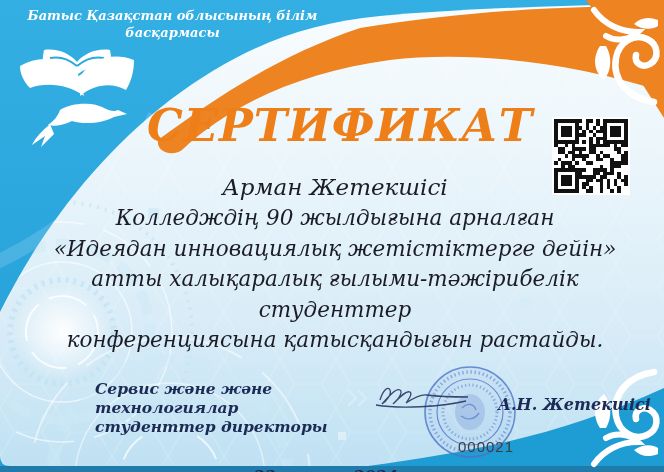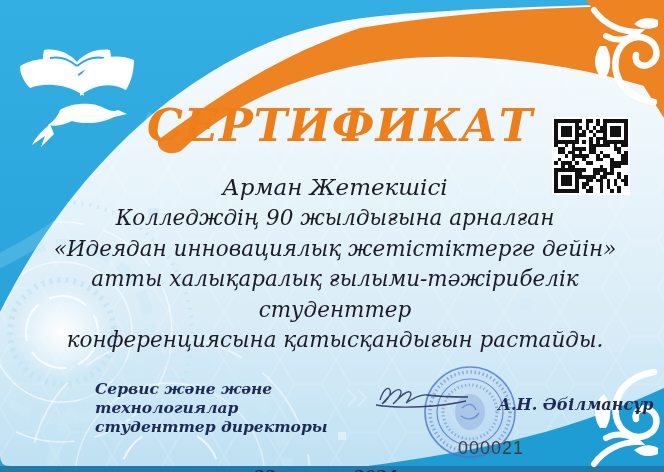--- a/index.html
+++ b/index.html
@@ -17,21 +17,21 @@
   .superv{font-size:23px;line-height:33px;}
   .bline{font-size:21.5px;line-height:30.5px;}
   .dirblock{left:95px;top:379px;width:280px;color:#1C2B55;font-weight:bold;
             font-style:italic;font-size:15.5px;line-height:19px;z-index:3;}
   .dirname{left:498px;top:395px;width:160px;color:#1C2B55;font-weight:bold;
            font-style:italic;font-size:16px;z-index:3;}
   .dateblock{left:240px;top:434px;width:220px;text-align:center;color:#1C2B55;
              font-weight:bold;font-style:italic;font-size:16px;line-height:17px;
              white-space:pre;z-index:3;}
   .serial{left:458px;top:438px;color:#3d3d3d;font-family:"Liberation Sans",sans-serif;
-          font-size:18px;letter-spacing:1px;z-index:3;font-style:normal;}
+          font-size:15px;letter-spacing:1px;z-index:3;font-style:normal;}
   #qr{left:552px;top:117px;width:76px;height:76px;background:#fff;padding:1px;z-index:3;}
   #qr .m{position:absolute;background:#111;}
 </style>
 </head>
 <body>
 
 <div id="stage">
 
   <svg class="abs" style="left:0;top:0;z-index:1" width="664" height="472" viewBox="0 0 664 472">
     <defs>
@@ -130,20 +130,21 @@
     <g fill="none" stroke="#2a3560" stroke-width="1.3" opacity="0.9">
       <path d="M 380 400 C 383 390 388 386 390 390 C 392 394 386 402 382 404
                C 389 396 396 388 400 390 C 404 392 396 402 393 404
                C 399 398 406 390 410 392 C 413 394 408 400 406 403
                C 412 399 420 394 427 395 C 441 397 456 397 468 397"></path>
       <path d="M 376 405 C 400 409 440 407 466 401"></path>
     </g>
   </svg>
 
   <div class="abs hdr">
+    <div>Батыс Қазақстан облысының білім басқармасы</div>
   </div>
 
   <div class="abs title">СЕРТИФИКАТ</div>
 
   <div class="abs" id="qr">
       <div class="m" style="left: 2px; top: 2px; width: 3.5px; height: 3.5px;"></div>
       <div class="m" style="left: 5.5px; top: 2px; width: 3.5px; height: 3.5px;"></div>
       <div class="m" style="left: 9px; top: 2px; width: 3.5px; height: 3.5px;"></div>
       <div class="m" style="left: 12.5px; top: 2px; width: 3.5px; height: 3.5px;"></div>
       <div class="m" style="left: 16px; top: 2px; width: 3.5px; height: 3.5px;"></div>
@@ -389,21 +390,21 @@
     <div class="bline">«Идеядан инновациялық жетістіктерге дейін»</div>
     <div class="bline">атты халықаралық ғылыми-тәжірибелік студенттер</div>
     <div class="bline">конференциясына қатысқандығын растайды.</div>
   </div>
 
   <div class="abs dirblock">
     <div>Сервис және және технологиялар</div>
     <div>студенттер директоры</div>
   </div>
 
-  <div class="abs dirname">А.Н. Әбілмансұр</div>
+  <div class="abs dirname">А.Н. Жетекшісі</div>
 
   <div class="abs dateblock">
     <div>23 ақпан   2024жыл</div>
     
   </div>
 
   <div class="abs serial">000021</div>
 </div>
 
 </body></html>

